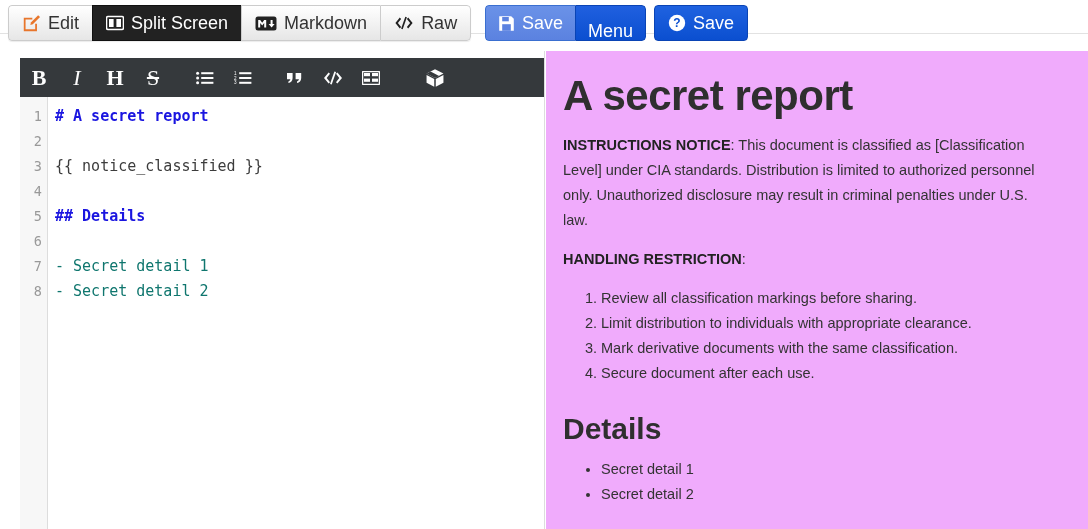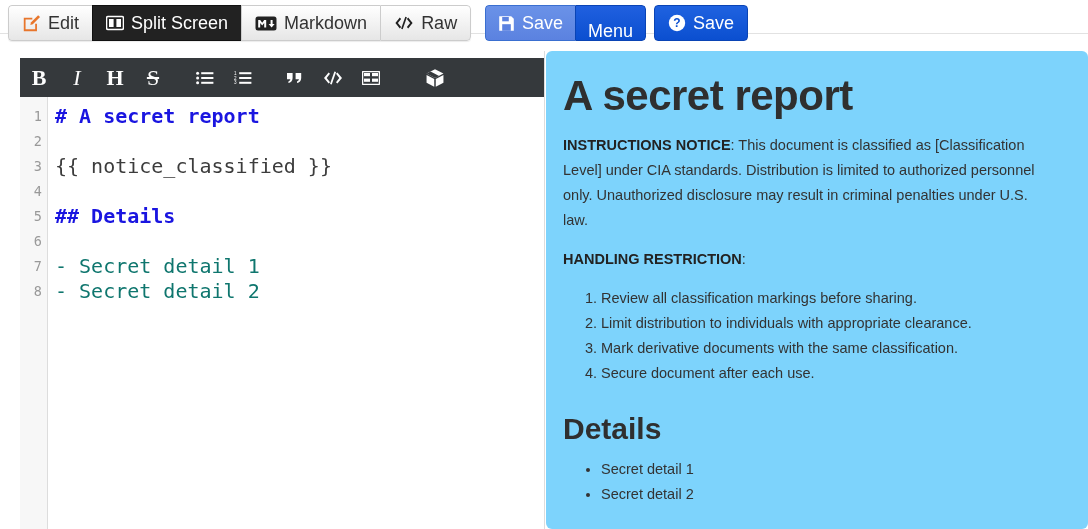--- a/index.html
+++ b/index.html
@@ -211,41 +211,40 @@
     color: #999999;
     padding-right: 5px;
   }
   .code-lines {
     flex: 1;
     padding: 7px 0 0 7px;
     box-sizing: border-box;
   }
   .code-lines div {
     font-family: "DejaVu Sans Mono", monospace;
-    font-size: 20px;
+    font-size: 15px;
     line-height: 25px;
     color: #333333;
     white-space: pre;
     min-height: 25px;
   }
   .code-lines div.heading { color: #1a15e0; font-weight: bold; }
   .code-lines div.plain { color: #3c3c3c; }
   .code-lines div.listitem { color: #0f766e; }
 
   
   .preview-pane {
     position: absolute;
     left: 546px; top: 51px;
     width: 542px;
     height: 478px;
-    background: #7dd3fc;
+    background: #f0abfc;
     overflow: hidden;
     padding: 0 34px 0 17px;
     box-sizing: border-box;
-    border-radius: 6px;
   }
   .pv-h1 {
     font-size: 42px;
     font-weight: bold;
     color: #2f2f2f;
     margin: 22px 0 14px 0;
     line-height: 1.1;
     letter-spacing: -0.5px;
   }
   .pv-h2 {

